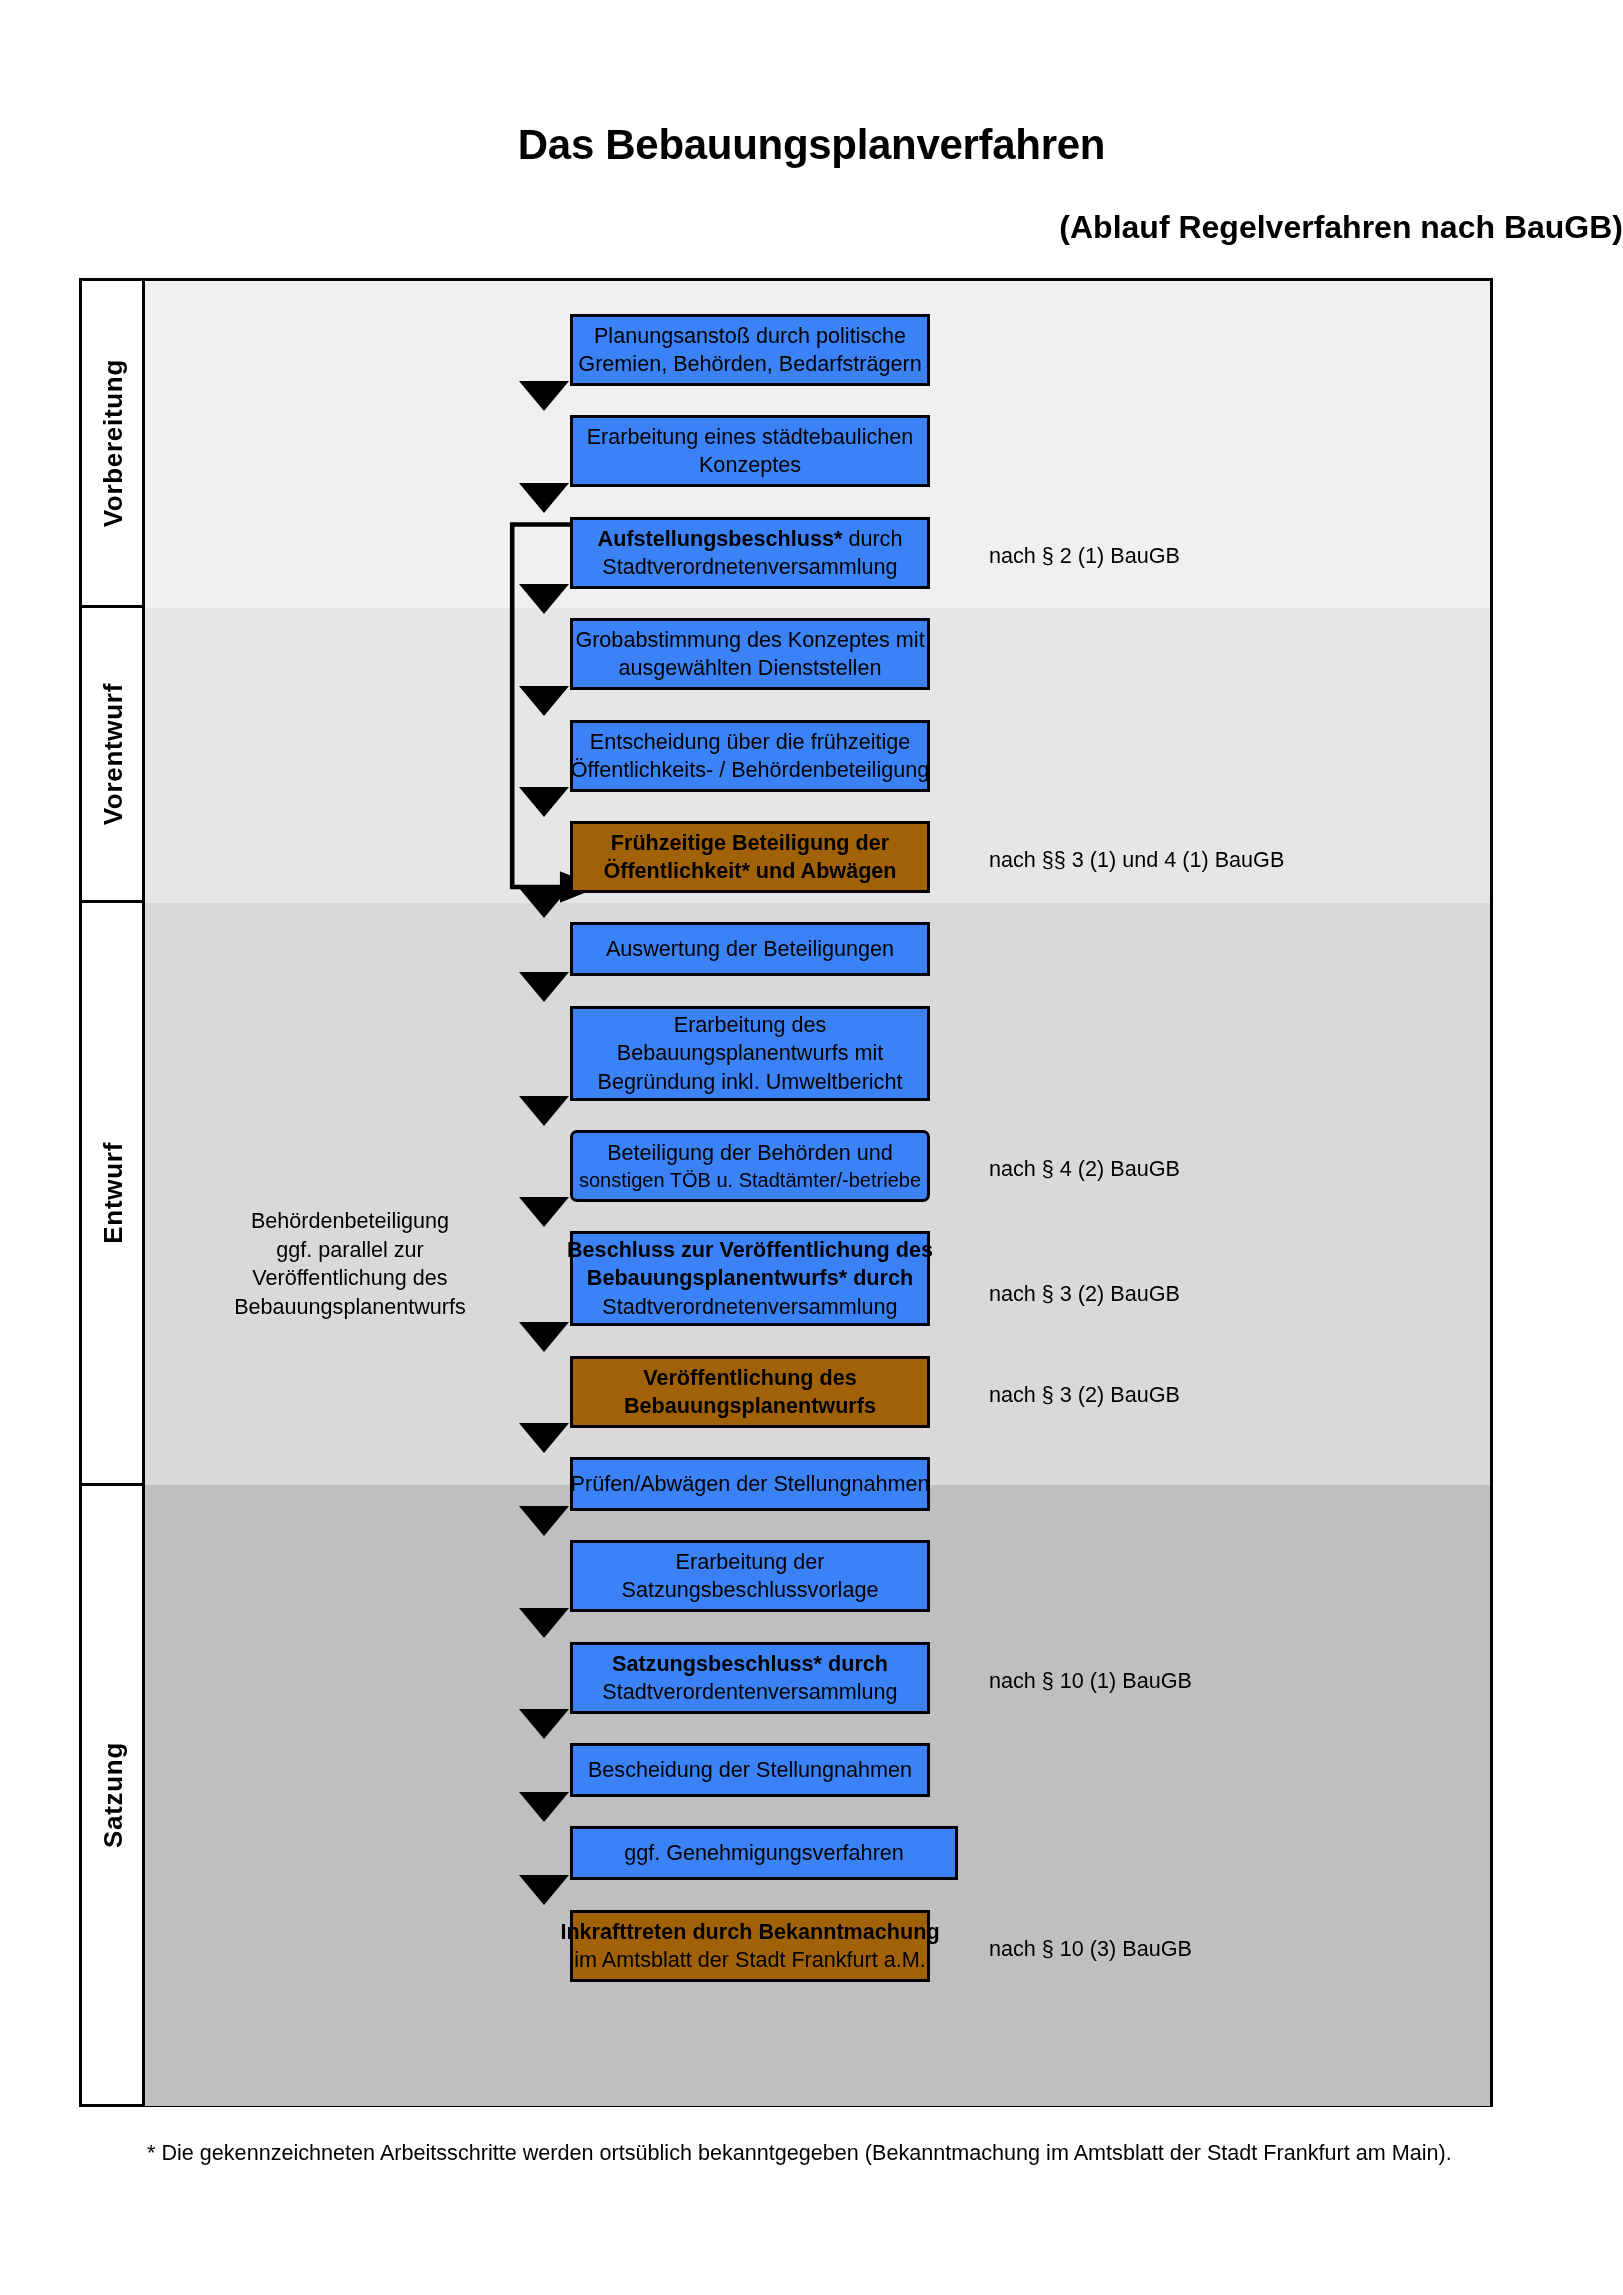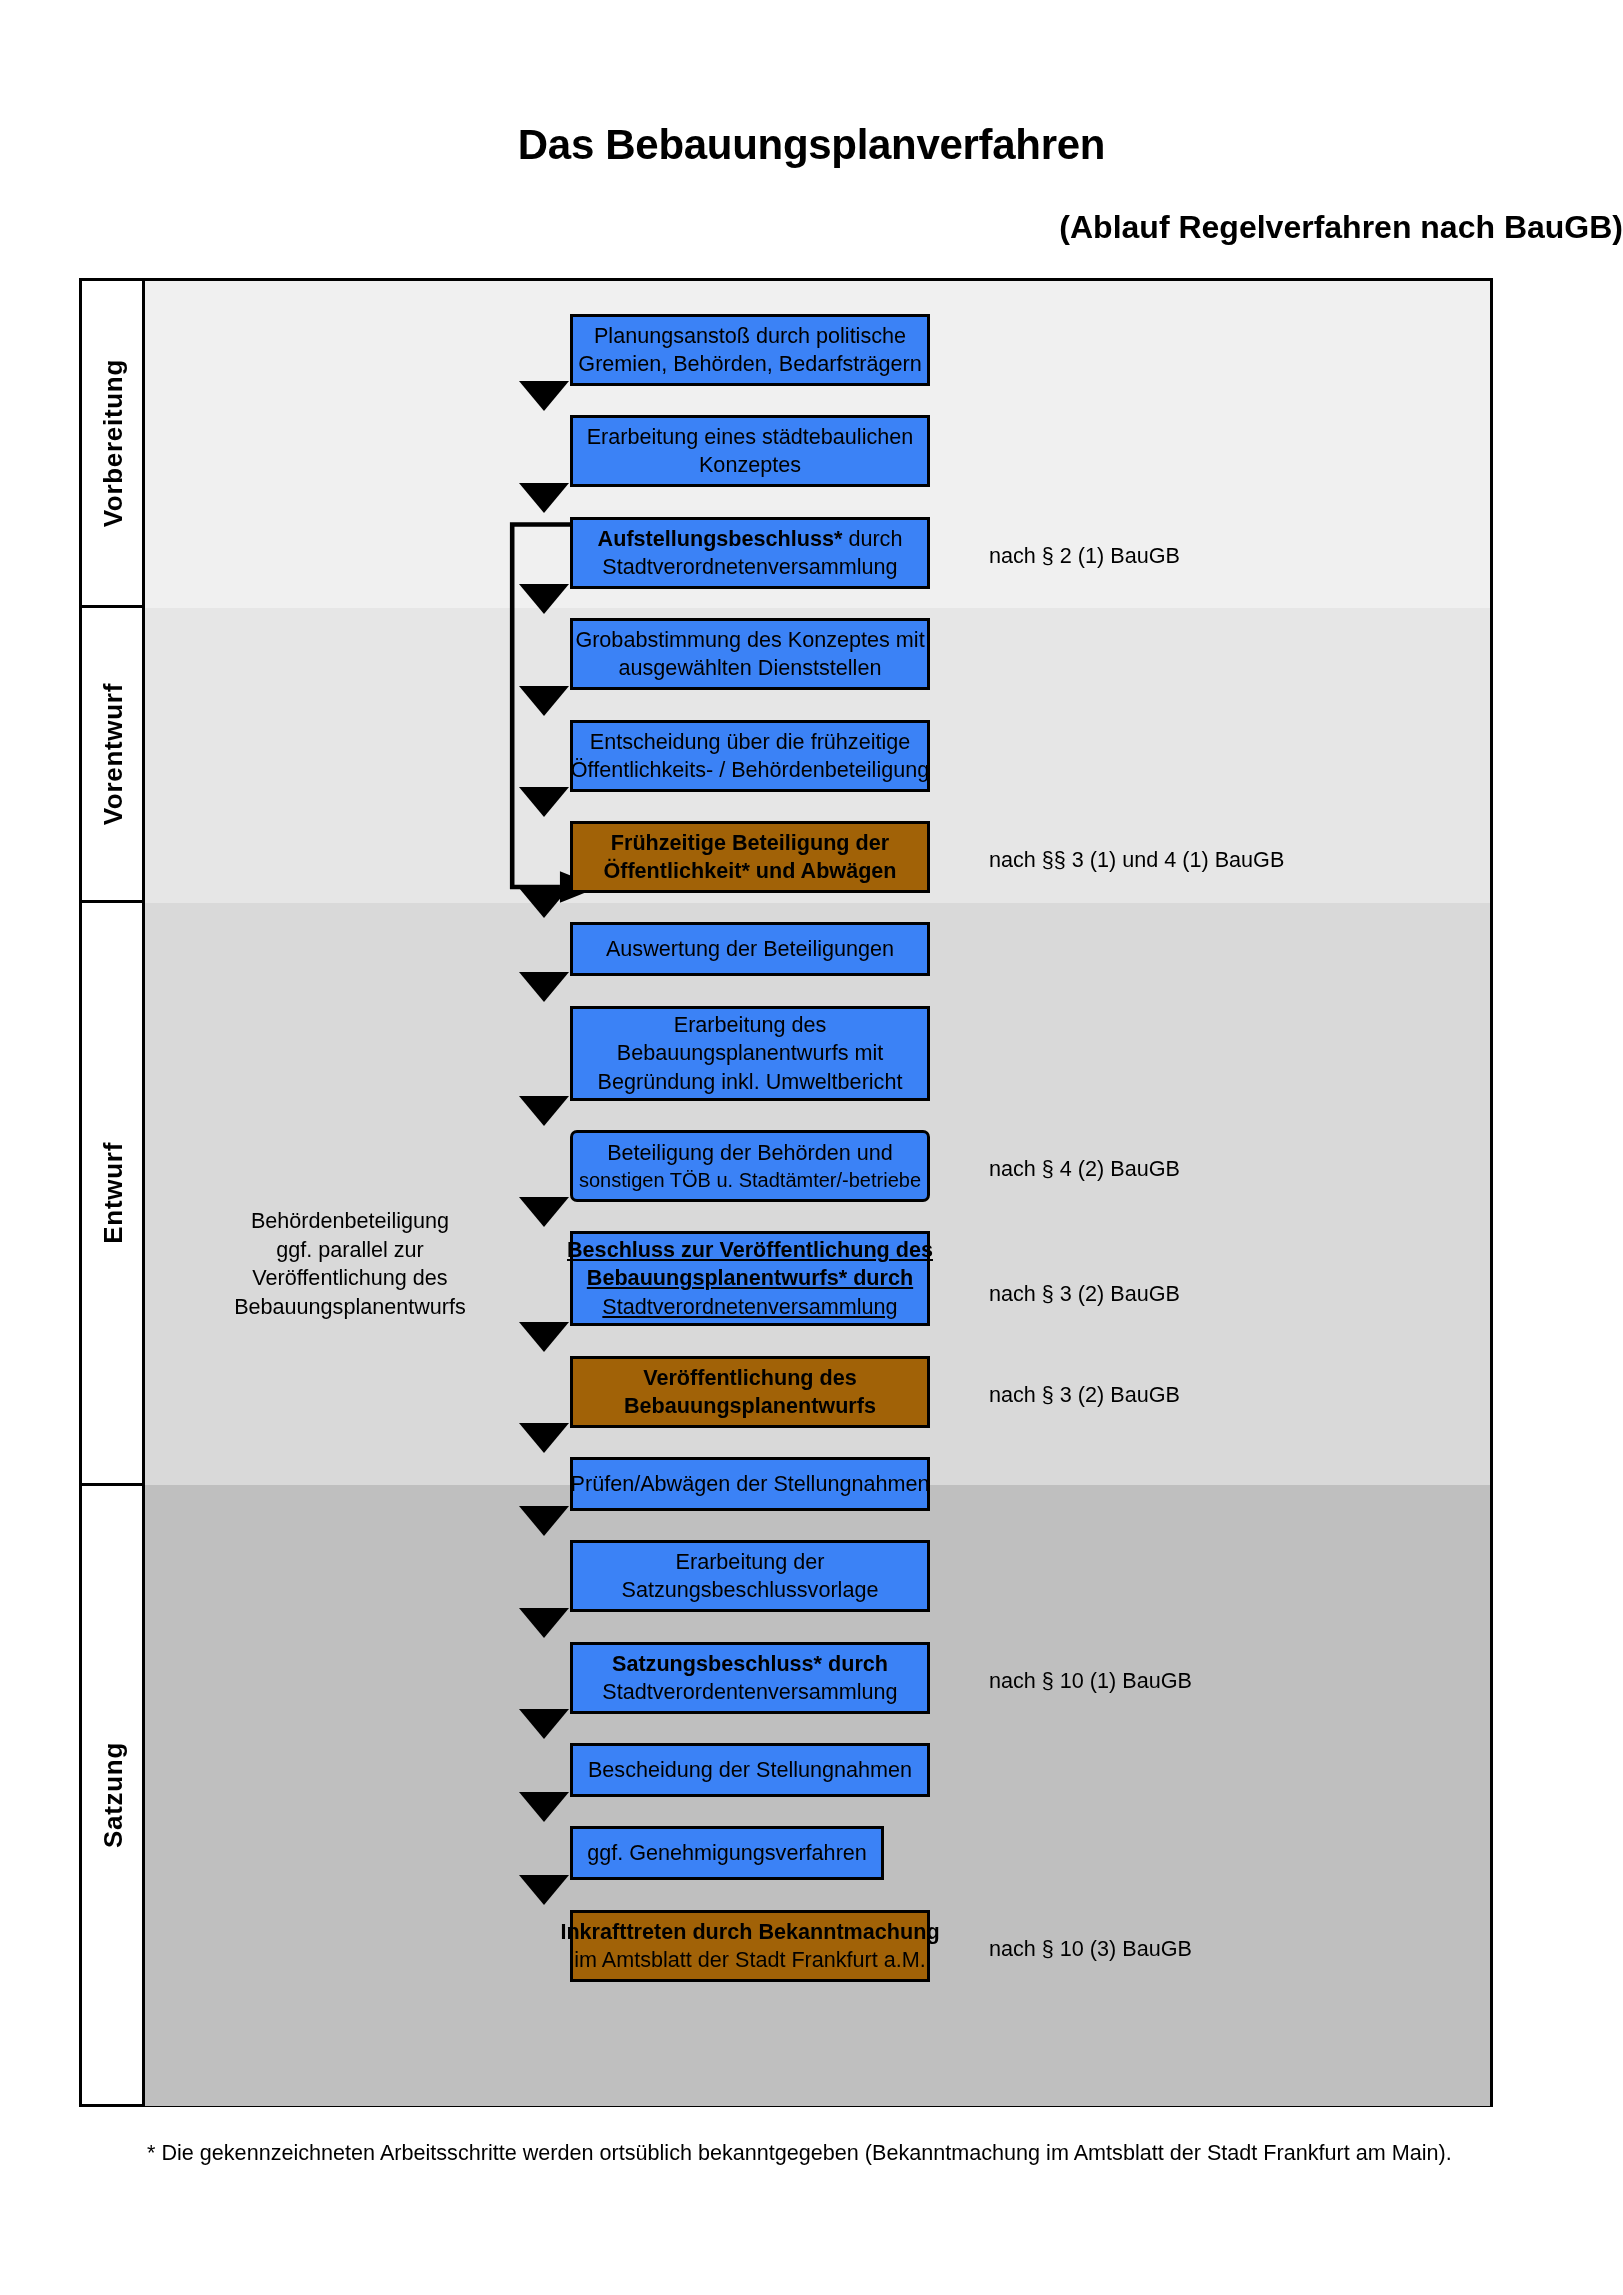--- a/index.html
+++ b/index.html
@@ -184,21 +184,21 @@
     <span class="ln">Erarbeitung des</span>
     <span class="ln">Bebauungsplanentwurfs mit</span>
     <span class="ln">Begründung inkl. Umweltbericht</span>
   </div>
 
   <div class="fbox" style="left:488px;top:849px;width:360px;height:72px;border-radius:7px;">
     <span class="ln">Beteiligung der Behörden und</span>
     <span class="ln" style="font-size:20px;">sonstigen TÖB u. Stadtämter/-betriebe</span>
   </div>
 
-  <div class="fbox" style="left:488px;top:950px;width:360px;height:95px;text-decoration:underline;">
+  <div class="fbox" style="left:488px;top:950px;width:360px;height:95px;">
     <span class="ln"><b>Beschluss zur Veröffentlichung des</b></span>
     <span class="ln"><b>Bebauungsplanentwurfs* durch</b></span>
     <span class="ln">Stadtverordnetenversammlung</span>
   </div>
 
   <div class="fbox blue" style="left:488px;top:1075px;width:360px;height:72px;font-weight:bold;">
     <span class="ln">Veröffentlichung des</span>
     <span class="ln">Bebauungsplanentwurfs</span>
   </div>
 
@@ -213,21 +213,21 @@
 
   <div class="fbox" style="left:488px;top:1361px;width:360px;height:72px;">
     <span class="ln"><b>Satzungsbeschluss* durch</b></span>
     <span class="ln">Stadtverordentenversammlung</span>
   </div>
 
   <div class="fbox" style="left:488px;top:1462px;width:360px;height:54px;">
     <span class="ln">Bescheidung der Stellungnahmen</span>
   </div>
 
-  <div class="fbox" style="left:488px;top:1545px;width:314px;height:54px;">
+  <div class="fbox" style="left:488px;top:1545px;width:388px;height:54px;">
     <span class="ln">ggf. Genehmigungsverfahren</span>
   </div>
 
   <div class="fbox blue" style="left:488px;top:1629px;width:360px;height:72px;">
     <span class="ln"><b>Inkrafttreten durch Bekanntmachung</b></span>
     <span class="ln">im Amtsblatt der Stadt Frankfurt a.M.</span>
   </div>
 
   <div id="sidenote" style="left:111px;top:926px;width:314px;">
     <div>Behördenbeteiligung</div>

